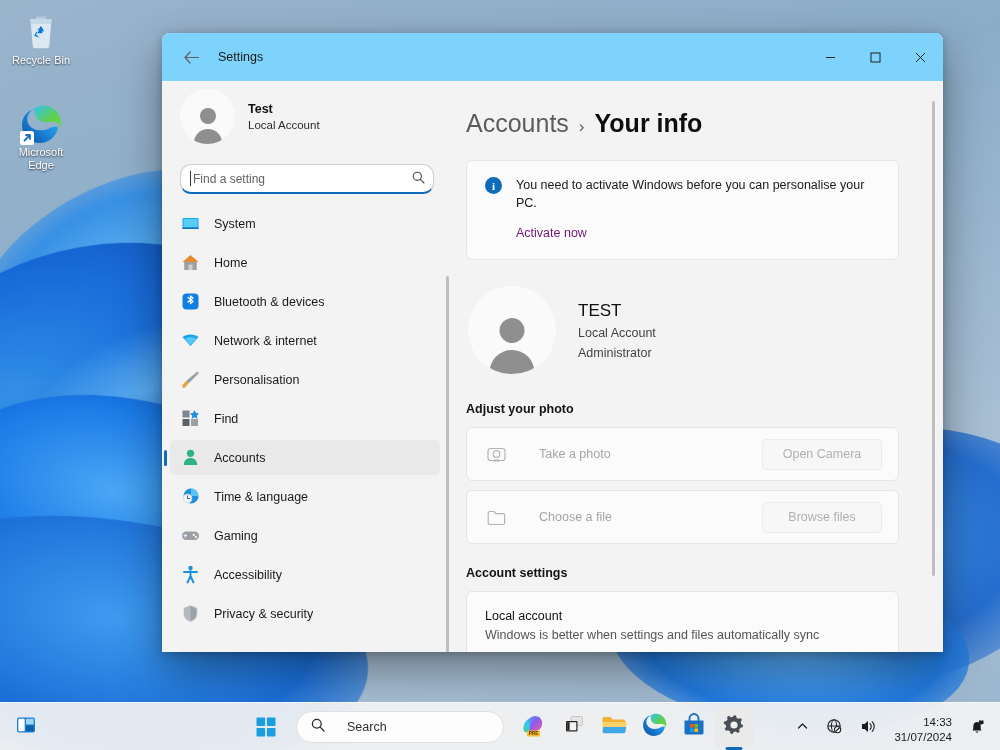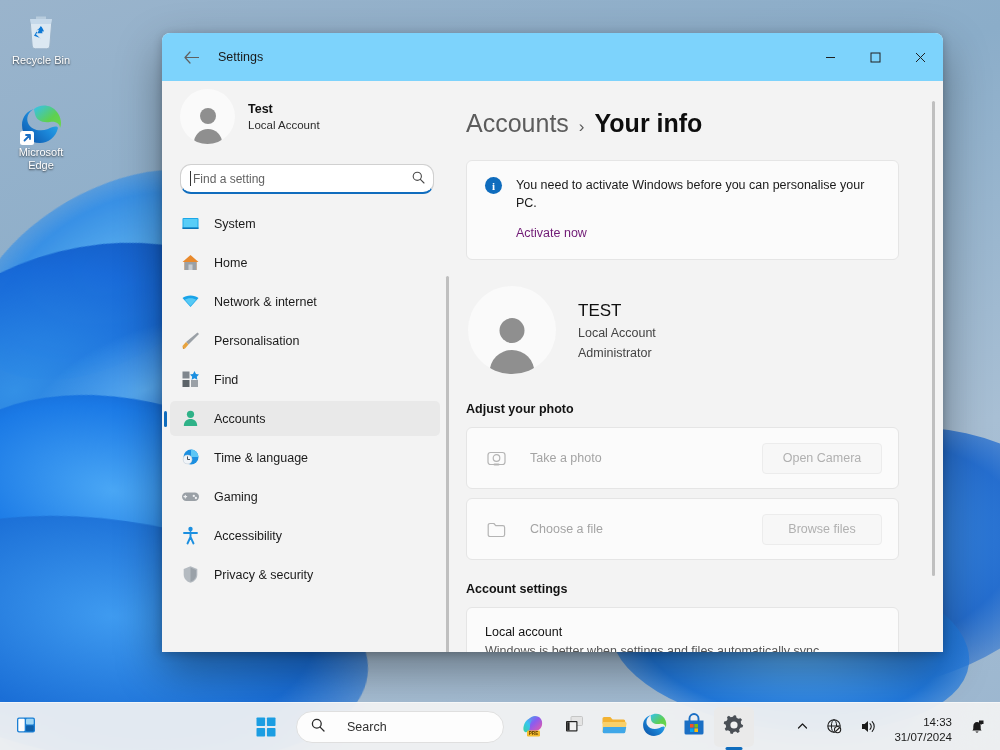--- a/index.html
+++ b/index.html
@@ -321,26 +321,26 @@
   .user-sub { font-size: 12.5px; color: #444; line-height: 20px; }
 
   .section-title {
     font-size: 12.5px;
     font-weight: bold;
     color: #121212;
     margin-bottom: 11px;
   }
 
   .photo-row {
-    height: 62px;
+    height: 54px;
     display: flex;
     align-items: center;
     padding: 0 16px 0 20px;
     margin-bottom: 9px;
-    gap: 23px;
+    gap: 32px;
   }
   .photo-row .row-icon { color: #b4b4b4; flex: 0 0 20px; display: flex; align-items: center; }
   .photo-row .row-label { font-size: 12.5px; color: #a4a4a4; }
   .photo-row .row-btn {
     margin-left: auto;
     min-width: 120px;
     height: 31px;
     border: 1px solid #ececec;
     border-radius: 4px;
     background: #f7f7f7;
@@ -579,20 +579,29 @@
           <span class="nav-icon">
             <svg width="19" height="19" viewBox="0 0 19 19">
                 <path d="M9.5 2 L17.5 9 H15.5 V17 H3.5 V9 H1.5 Z" fill="#e8892c"></path>
                 <path d="M3.5 9 H15.5 V17 H3.5 Z" fill="#9aa0a6"></path>
                 <rect x="7.5" y="11.5" width="4" height="5.5" fill="#c9cdd2"></rect>
               </svg>
           </span>
           <span class="nav-label">Home</span>
         </div>
 
+        <div class="nav-item">
+          <span class="nav-icon">
+            <svg width="19" height="19" viewBox="0 0 19 19">
+                <rect x="1.5" y="1.5" width="16" height="16" rx="4" fill="#0f7fe0"></rect>
+                <path d="M7 5.5 L12 9.5 L9.5 11.5 V4 L12 6 L7 10" stroke="#fff" stroke-width="1.3" fill="none" stroke-linejoin="round" stroke-linecap="round"></path>
+              </svg>
+          </span>
+          <span class="nav-label">Bluetooth &amp; devices</span>
+        </div>
 
         <div class="nav-item">
           <span class="nav-icon">
             <svg width="19" height="19" viewBox="0 0 19 19">
                 <path d="M1.5 6 C5 2.5 14 2.5 17.5 6 L9.5 15 Z" fill="#19a3e8"></path>
                 <path d="M3.8 7.8 C6.2 5.6 12.8 5.6 15.2 7.8 L9.5 14 Z" fill="#55c9f5"></path>
               </svg>
           </span>
           <span class="nav-label">Network &amp; internet</span>
         </div>

